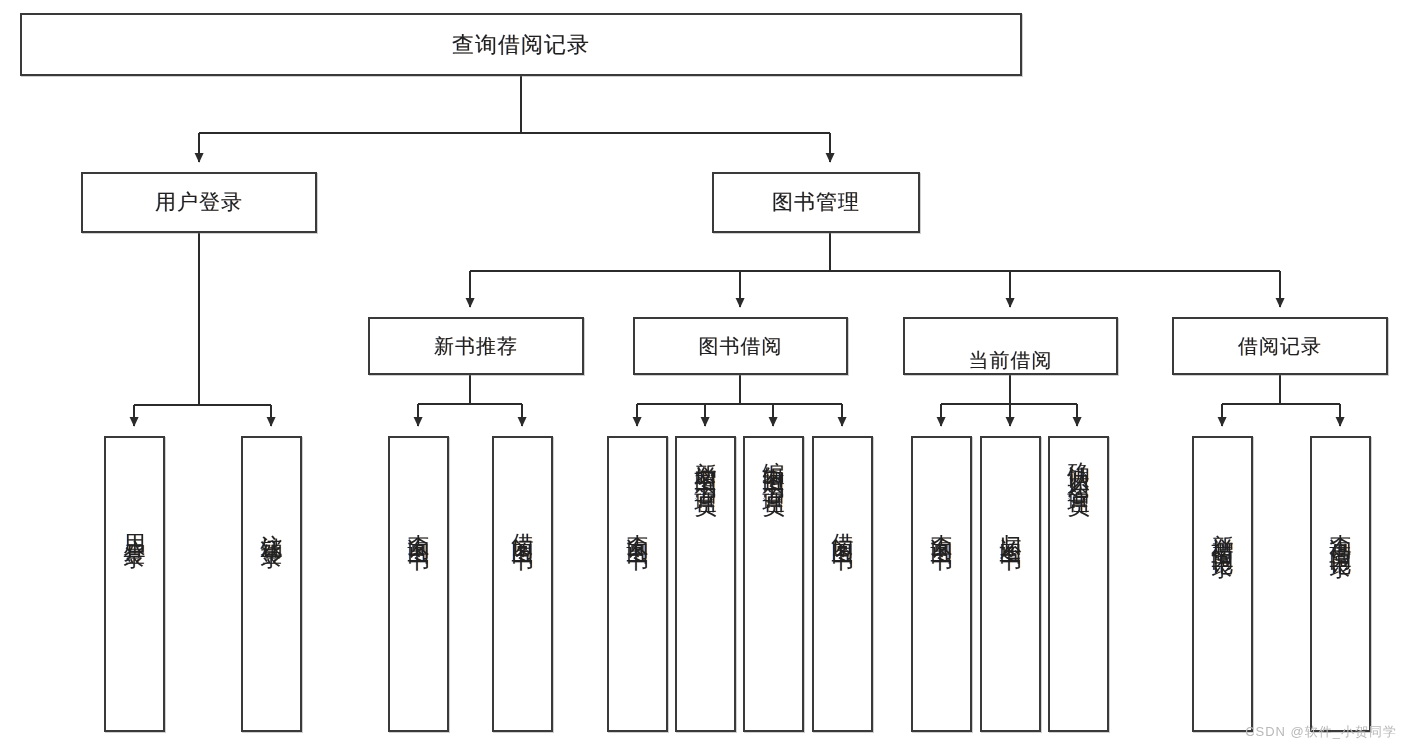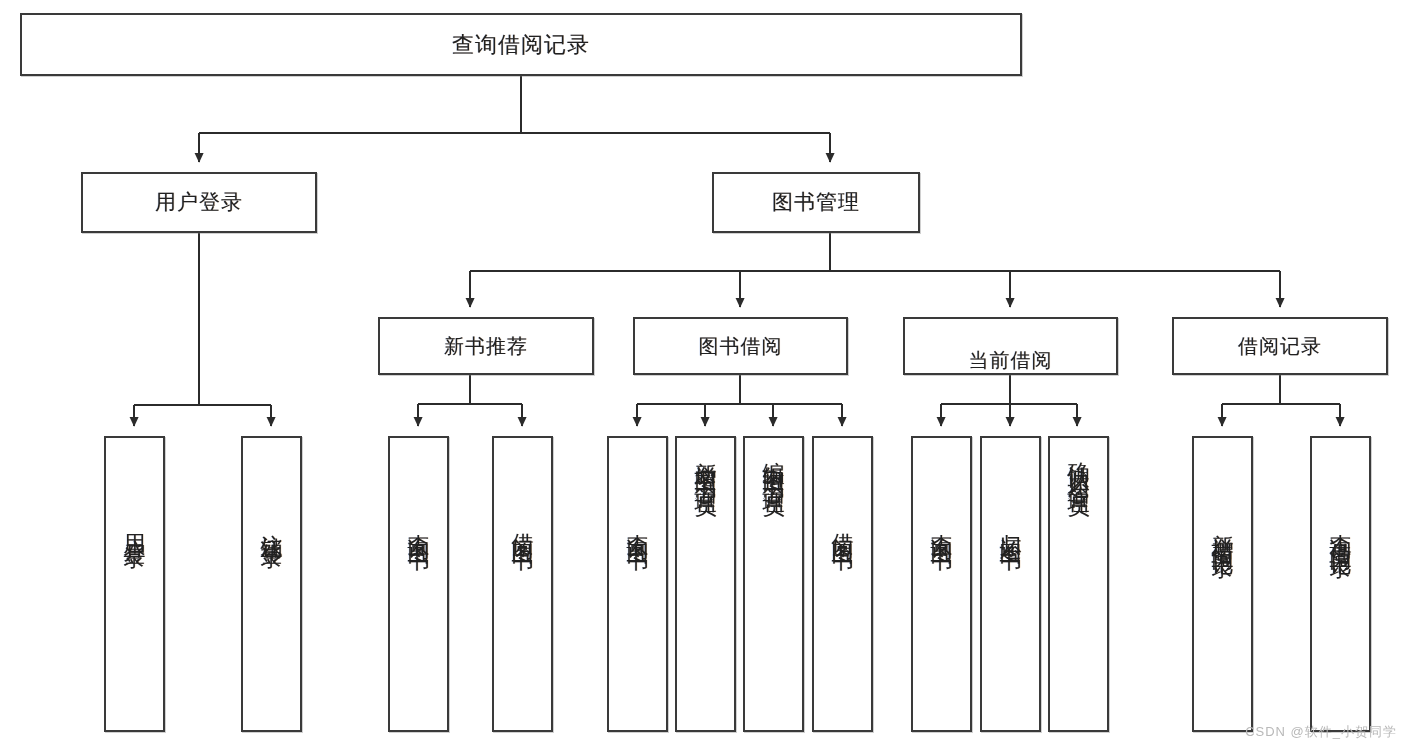--- a/index.html
+++ b/index.html
@@ -139,21 +139,21 @@
   </div>
 
   <div class="node lvl1" style="left:81px; top:172px; width:236px; height:61px;">
     <span class="label">用户登录</span>
   </div>
 
   <div class="node lvl1" style="left:712px; top:172px; width:208px; height:61px;">
     <span class="label">图书管理</span>
   </div>
 
-  <div class="node lvl2" style="left:378px; top:317px; width:216px; height:58px;">
+  <div class="node lvl2" style="left:368px; top:317px; width:216px; height:58px;">
     <span class="label">新书推荐</span>
   </div>
 
   <div class="node lvl2" style="left:633px; top:317px; width:215px; height:58px;">
     <span class="label">图书借阅</span>
   </div>
 
   <div class="node lvl2" style="left:903px; top:317px; width:215px; height:58px;align-items:flex-end;">
     <span class="label">当前借阅</span>
   </div>

